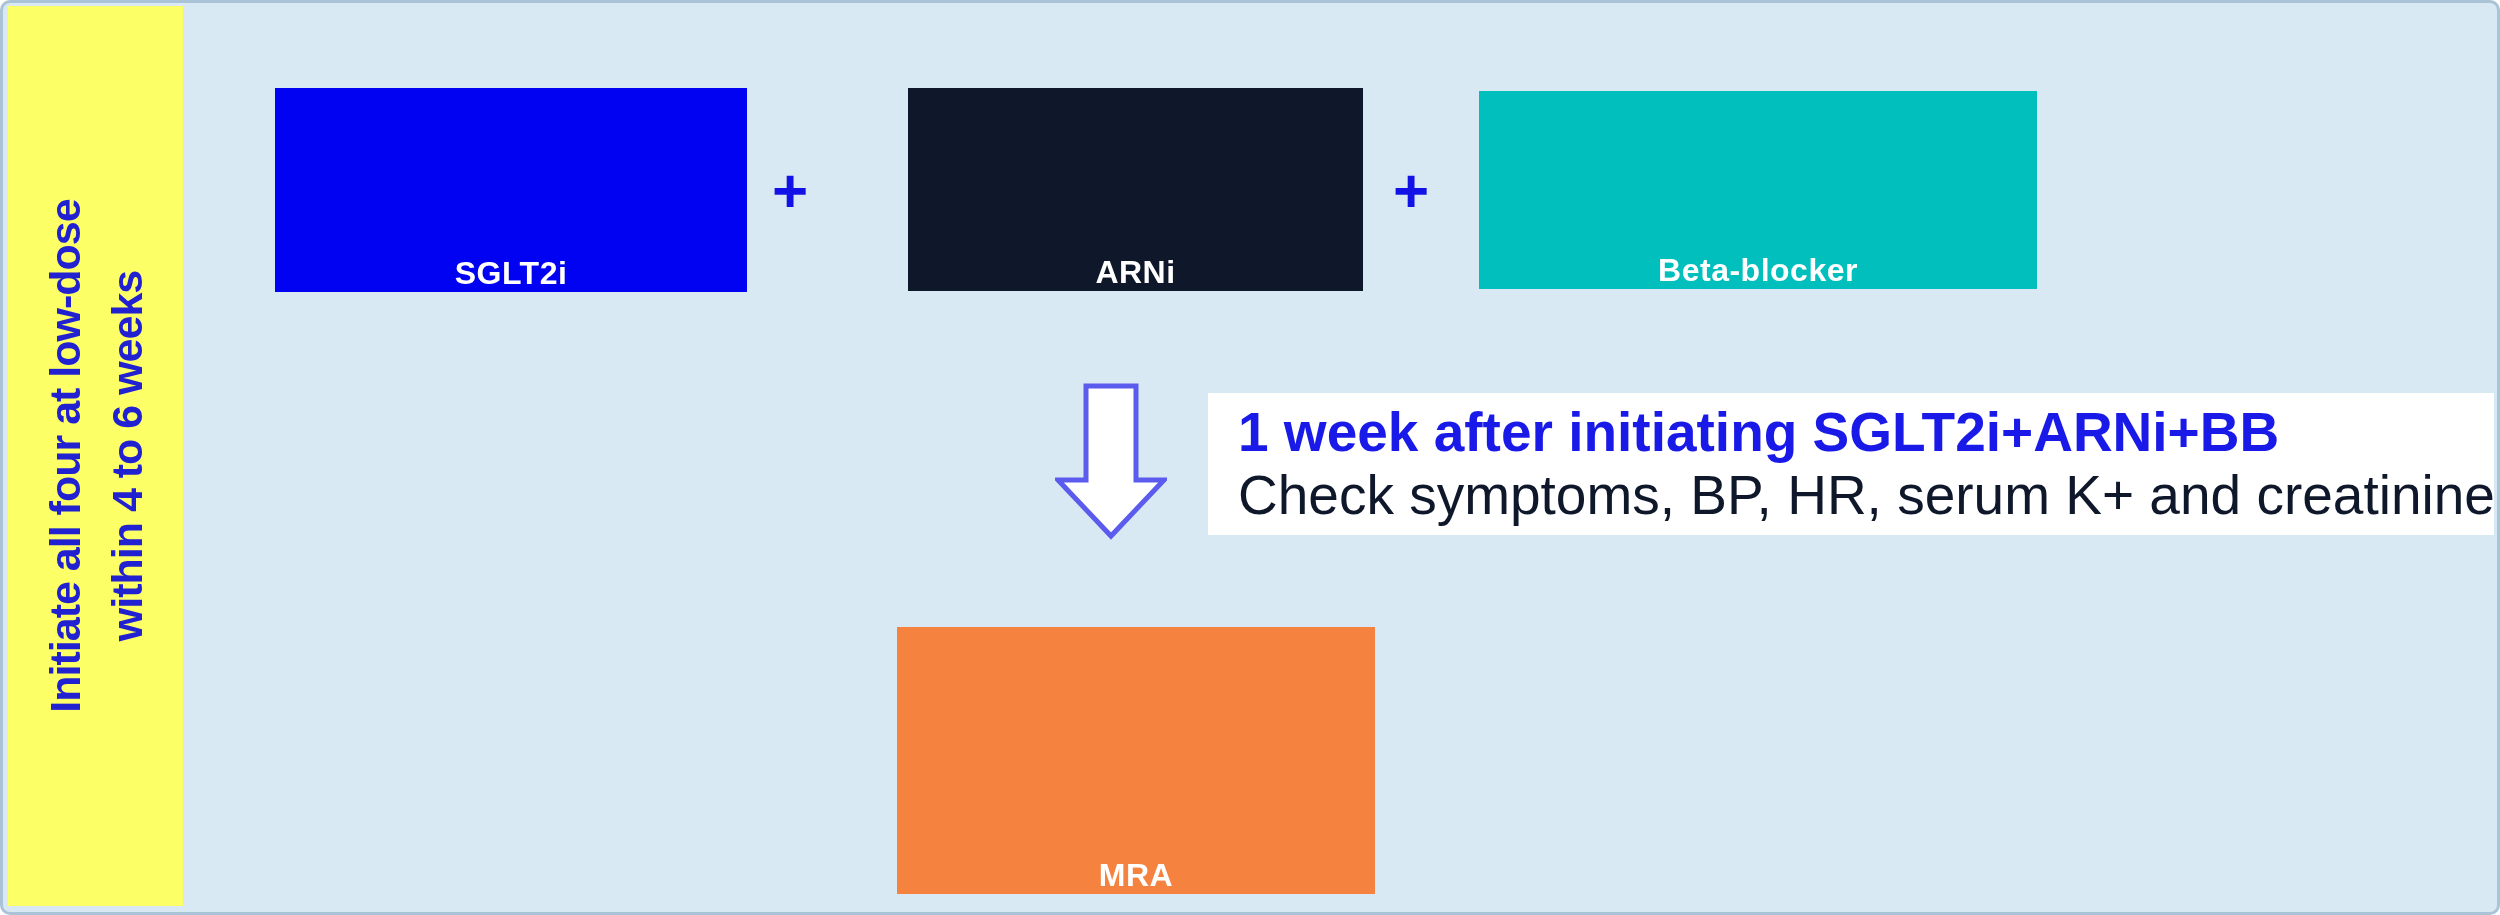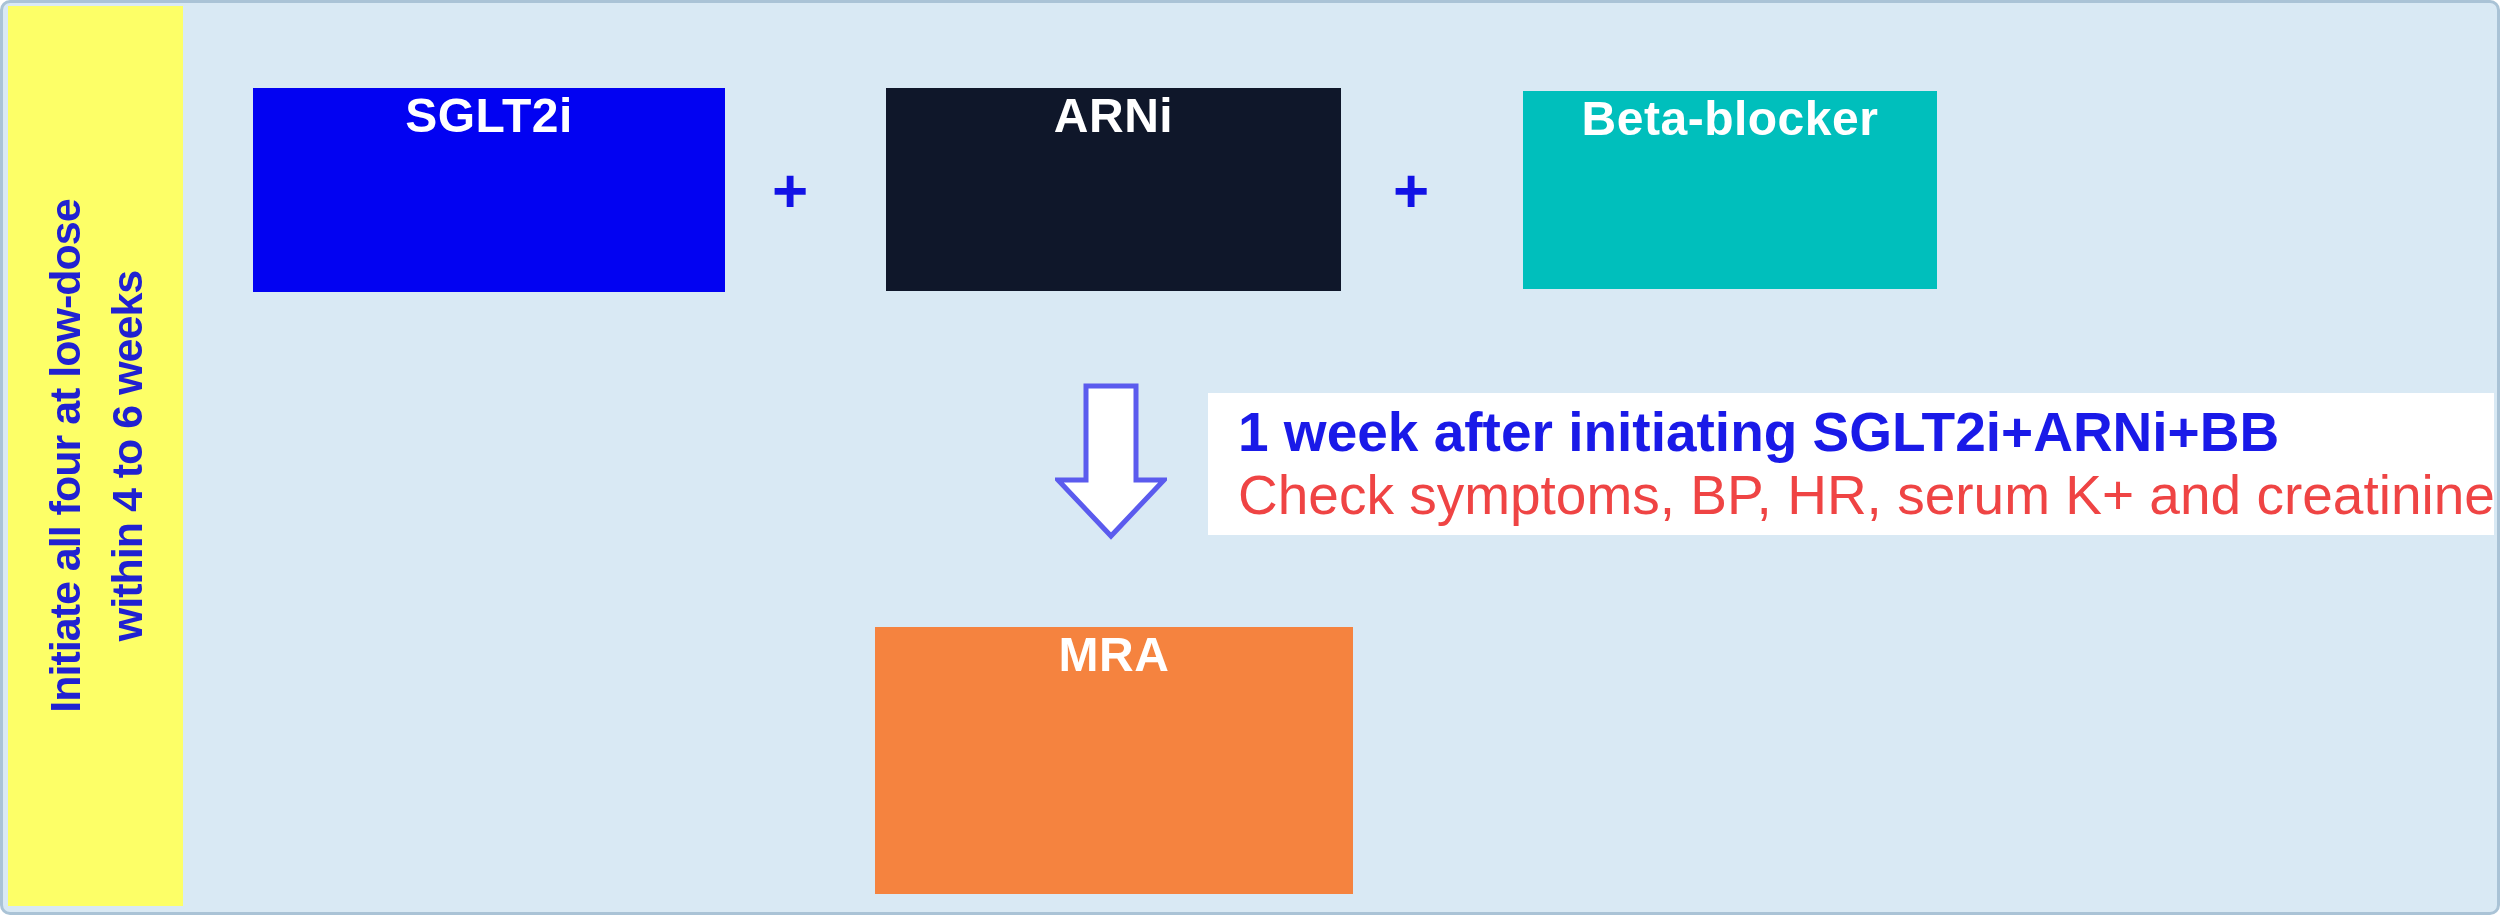--- a/index.html
+++ b/index.html
@@ -36,30 +36,31 @@
     text-align: center;
     font-size: 43px;
     line-height: 62px;
     font-weight: bold;
     letter-spacing: -1px;
   }
   
   .drug-box {
     position: absolute;
     display: flex;
-    align-items: flex-start;
+    align-items: flex-end;
     justify-content: center;
     color: #ffffff;
     font-weight: bold;
-    font-size: 48px;
+    font-size: 32px;
     letter-spacing: 0.5px;
+    margin-left: 22px;
   }
   .box-sglt2i { left: 250px;  top: 85px;  width: 472px; height: 204px; }
   .box-arni   { left: 883px;  top: 85px;  width: 455px; height: 203px; }
-  .box-beta   { left: 1520px; top: 88px;  width: 414px; height: 198px; }
+  .box-beta   { left: 1454px; top: 88px;  width: 558px; height: 198px; }
   .box-mra    { left: 872px;  top: 624px; width: 478px; height: 267px; }
   
   .plus {
     position: absolute;
     top: 85px;
     width: 80px;
     height: 204px;
     display: flex;
     align-items: center;
     justify-content: center;
@@ -132,20 +133,20 @@
   </div>
 
   <div class="arrow-wrap">
     <svg width="112" height="158" viewBox="0 0 112 158" xmlns="http://www.w3.org/2000/svg">
       <path d="M 31 3 L 81 3 L 81 97 L 109 97 L 56 153 L 3 97 L 31 97 Z" fill="#ffffff" stroke="#5b5bee" stroke-width="5" stroke-linejoin="miter"></path>
     </svg>
   </div>
 
   <div class="note" style="background-color: rgb(255, 255, 255);">
     <div class="note-title" style="color: rgb(26, 26, 232);">1 week after initiating SGLT2i+ARNi+BB</div>
-    <div class="note-body" style="color: #ef4444;">Check symptoms, BP, HR, serum K+ and creatinine</div>
+    <div class="note-body" style="color: #0f172a;">Check symptoms, BP, HR, serum K+ and creatinine</div>
   </div>
 
   <div class="drug-box box-mra" style="background-color: rgb(245, 131, 63); color: rgb(255, 255, 255);">
     <span>MRA</span>
   </div>
 
 </div>
 
 </body></html>

